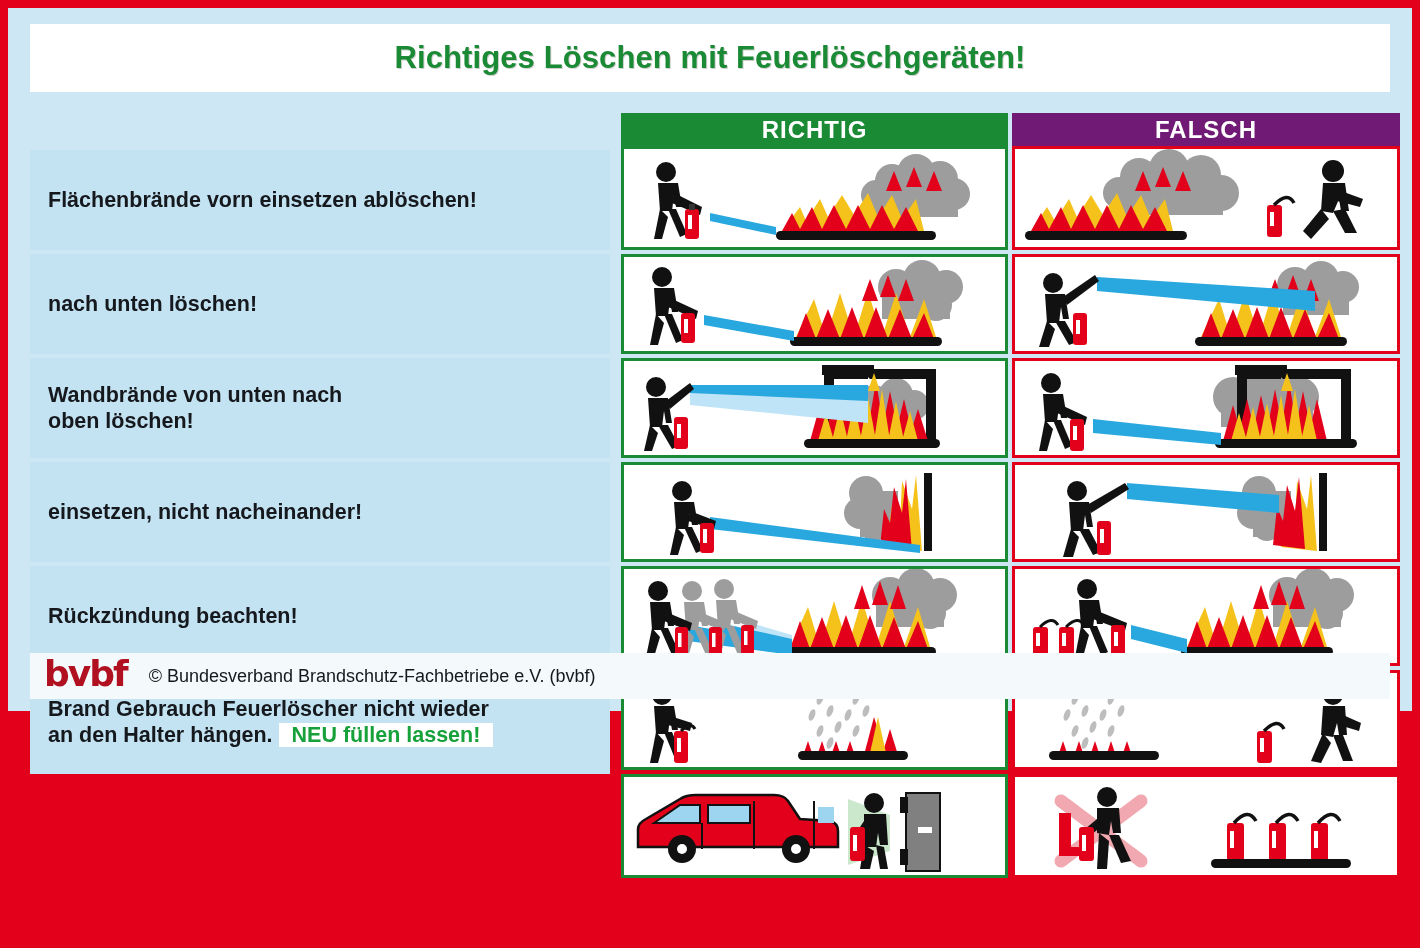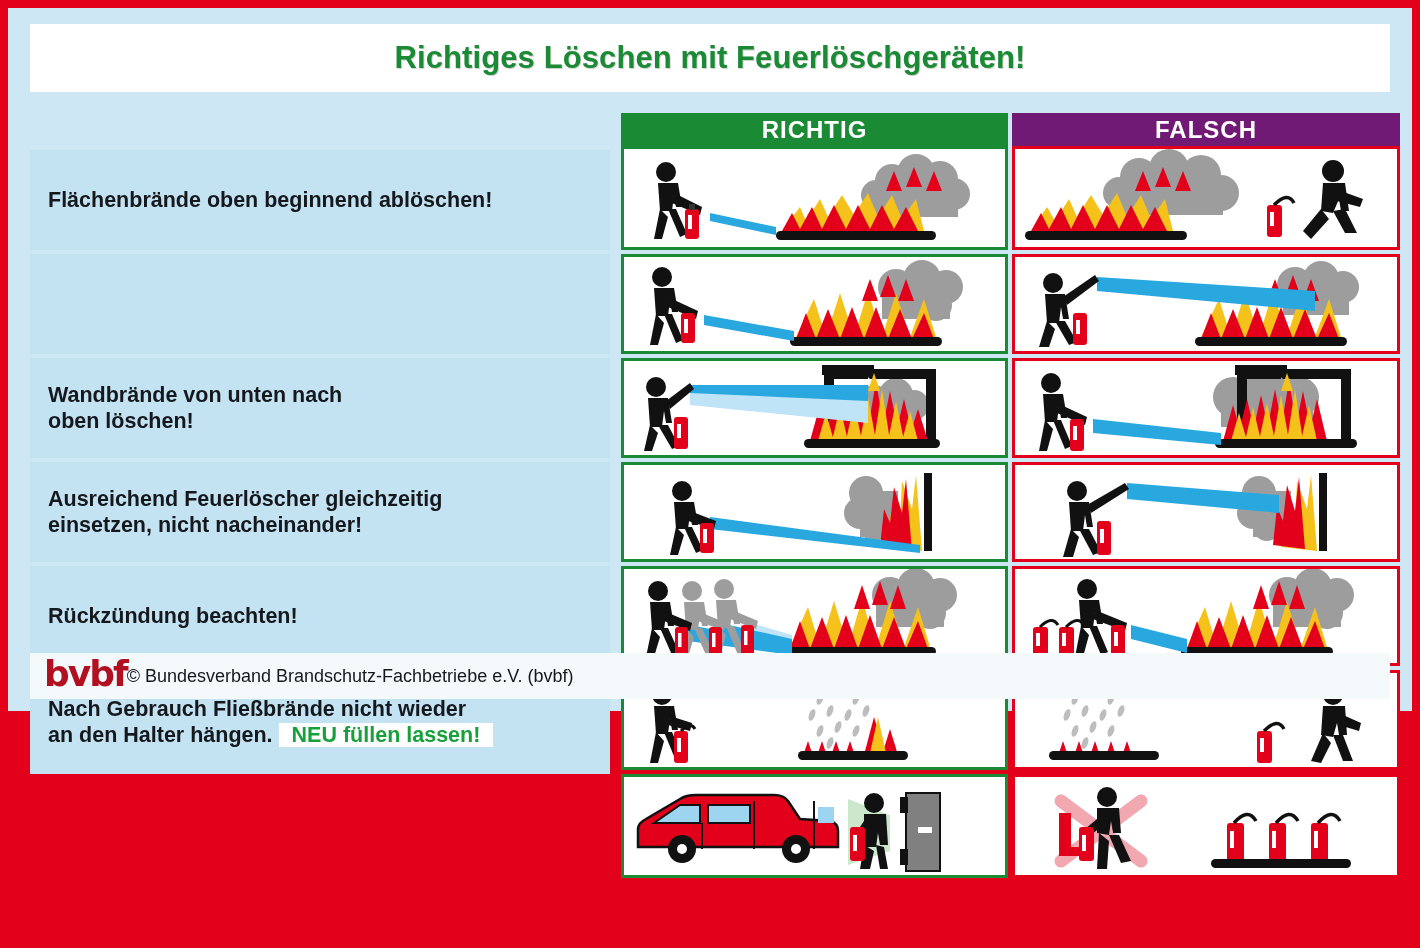--- a/index.html
+++ b/index.html
@@ -49,21 +49,21 @@
   .panelcol { position:absolute; top:138px; }
   .panelcol.right-col { left:613px; width:387px; }
   .panelcol.wrong-col { left:1004px; width:388px; }
   .panel { position:relative; background:#ffffff; margin-bottom:4px; overflow:hidden; }
   .panelcol.right-col .panel { border:3px solid #1a8a35; }
   .panelcol.wrong-col .panel { border:3px solid #e2001a; }
   .panel svg { display:block; width:100%; height:100%; }
   
   .footer {
     position:absolute; left:22px; bottom:12px; width:1360px; height:46px;
-    background:#f4f9fc; display:flex; align-items:center; padding-left:14px; 
+    background:#f4f9fc; display:flex; align-items:center; padding-left:14px; gap:22px;
   }
   .logo {
     font-size:36px; font-weight:bold; color:#b01020;
     font-family:"DejaVu Sans", sans-serif; letter-spacing:-2px; line-height:1;
     position:relative; top:-2px;
   }
   .copy { font-size:18px; color:#15181c; }
 </style>
 </head>
 <body>
@@ -80,49 +80,49 @@
   </div>
   <div class="col-head wrong-col">
     <span>FALSCH</span>
   </div>
 
   <div class="text-col">
     <div class="trow" style="height:33px;background:#cde7f4;"></div>
 
 
     <div class="trow" style="height:100px">
-      <div class="trow-label">Flächenbrände oben beginnend ablöschen!</div>
+      <div class="trow-label">Flächenbrände vorn einsetzen ablöschen!</div>
     </div>
 
     <div class="trow" style="height:100px">
       <div class="trow-label">
+        <div>nach unten löschen!</div>
       </div>
     </div>
 
     <div class="trow" style="height:100px">
       <div class="trow-label">
         <div>Wandbrände von unten nach</div>
         <div>oben löschen!</div>
       </div>
     </div>
 
     <div class="trow" style="height:100px">
       <div class="trow-label">
-        <div>Ausreichend Feuerlöscher gleichzeitig</div>
         <div>einsetzen, nicht nacheinander!</div>
       </div>
     </div>
 
     <div class="trow" style="height:100px">
       <div class="trow-label">Rückzündung beachten!</div>
     </div>
 
     <div class="trow" style="height:104px">
       <div class="trow-label">
-        <div>Nach Gebrauch Fließbrände nicht wieder</div>
+        <div>Brand Gebrauch Feuerlöscher nicht wieder</div>
         <div>
           <span>an den Halter hängen. </span><span class="hl">NEU füllen lassen!</span>
         </div>
       </div>
     </div>
   </div>
 
   <div class="panelcol right-col">
 
     <div class="panel" style="height:104px">

